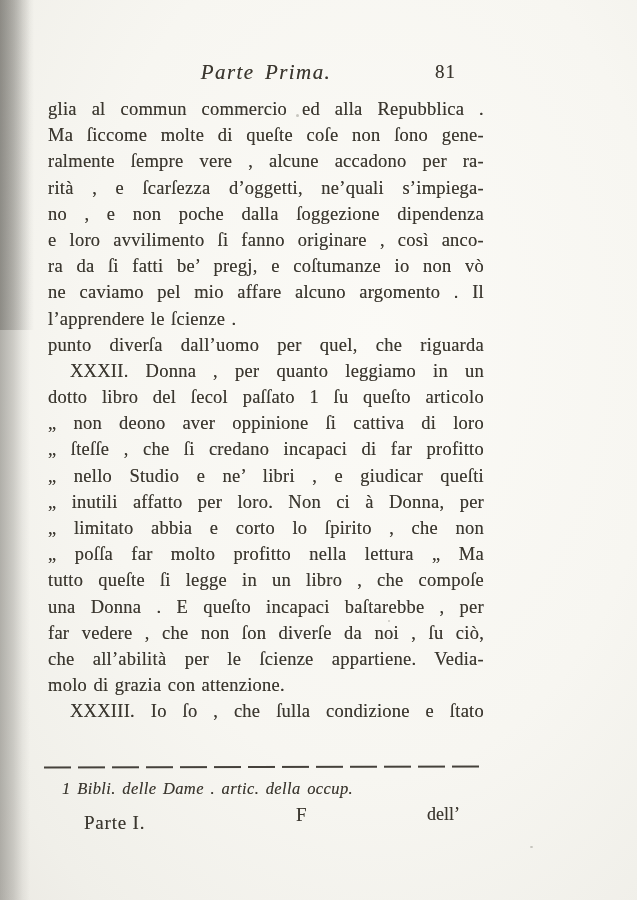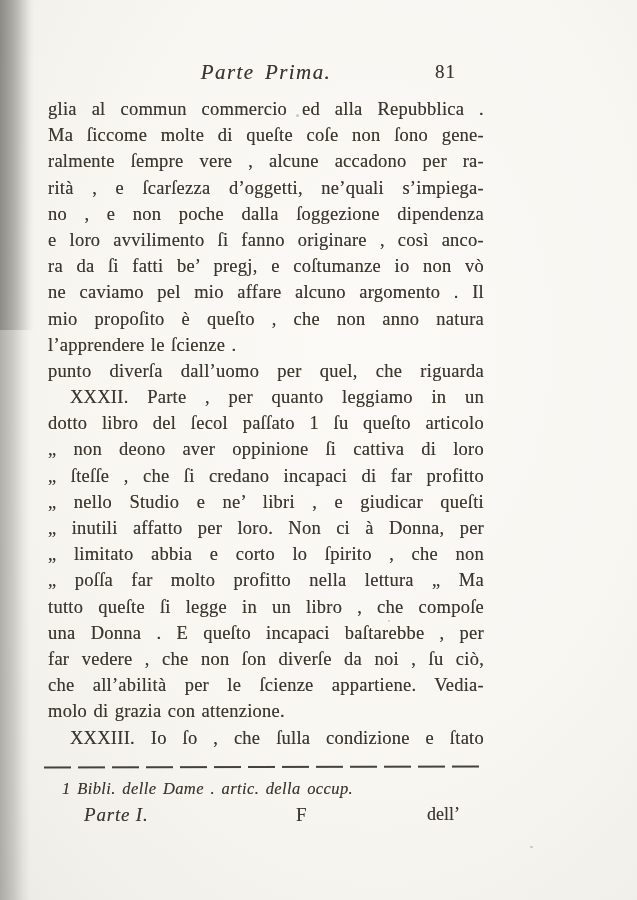--- a/index.html
+++ b/index.html
@@ -54,21 +54,21 @@
   }
   .footnote{
     position:absolute;left:62px;top:779px;width:420px;z-index:2;
     font-style:italic;font-size:16.5px;letter-spacing:0.4px;word-spacing:2px;
     text-shadow:0 0 0.5px rgba(59,55,47,0.5);
   }
   .signature{
     position:absolute;left:48px;top:804px;width:436px;height:26px;z-index:2;
     font-size:19px;text-shadow:0 0 0.5px rgba(59,55,47,0.5);
   }
-  .signature .sig-left{position:absolute;left:36px;top:0;font-style:italic;letter-spacing:0.8px;}
+  .signature .sig-left{position:absolute;left:36px;top:8px;letter-spacing:0.8px;}
   .signature .sig-mark{position:absolute;left:248px;top:0;}
   .signature .catchword{position:absolute;right:24px;top:0;font-size:18px;}
   .speck{position:absolute;border-radius:50%;background:rgba(110,105,95,0.35);z-index:1;}
 </style>
 </head>
 <body>
 
 <div class="page">
   <div class="gutter"></div>
   <div class="gutter-top"></div>
@@ -85,24 +85,23 @@
 
   <div class="text-block">
       <div class="line j">glia al commun commercio ed alla Repubblica .</div>
       <div class="line j">Ma ſiccome molte di queſte coſe non ſono gene-</div>
       <div class="line j">ralmente ſempre vere , alcune accadono per ra-</div>
       <div class="line j">rità , e ſcarſezza d’oggetti, ne’quali s’impiega-</div>
       <div class="line j">no , e non poche dalla ſoggezione dipendenza</div>
       <div class="line j">e loro avvilimento ſi fanno originare , così anco-</div>
       <div class="line j">ra da ſi fatti be’ pregj, e coſtumanze io non vò</div>
       <div class="line j">ne caviamo pel mio affare alcuno argomento . Il</div>
-      <div class="line j">mio propoſito è queſto , che non anno natura</div>
       <div class="line">l’apprendere le ſcienze .</div>
       <div class="line j">punto diverſa dall’uomo per quel, che riguarda</div>
-      <div class="line j ind">XXXII. Parte , per quanto leggiamo in un</div>
+      <div class="line j ind">XXXII. Donna , per quanto leggiamo in un</div>
       <div class="line j">dotto libro del ſecol paſſato 1 ſu queſto articolo</div>
       <div class="line j">„ non deono aver oppinione ſi cattiva di loro</div>
       <div class="line j">„ ſteſſe , che ſi credano incapaci di far profitto</div>
       <div class="line j">„ nello Studio e ne’ libri , e giudicar queſti</div>
       <div class="line j">„ inutili affatto per loro. Non ci à Donna, per</div>
       <div class="line j">„ limitato abbia e corto lo ſpirito , che non</div>
       <div class="line j">„ poſſa far molto profitto nella lettura „ Ma</div>
       <div class="line j">tutto queſte ſi legge in un libro , che compoſe</div>
       <div class="line j">una Donna . E queſto incapaci baſtarebbe , per</div>
       <div class="line j">far vedere , che non ſon diverſe da noi , ſu ciò,</div>

